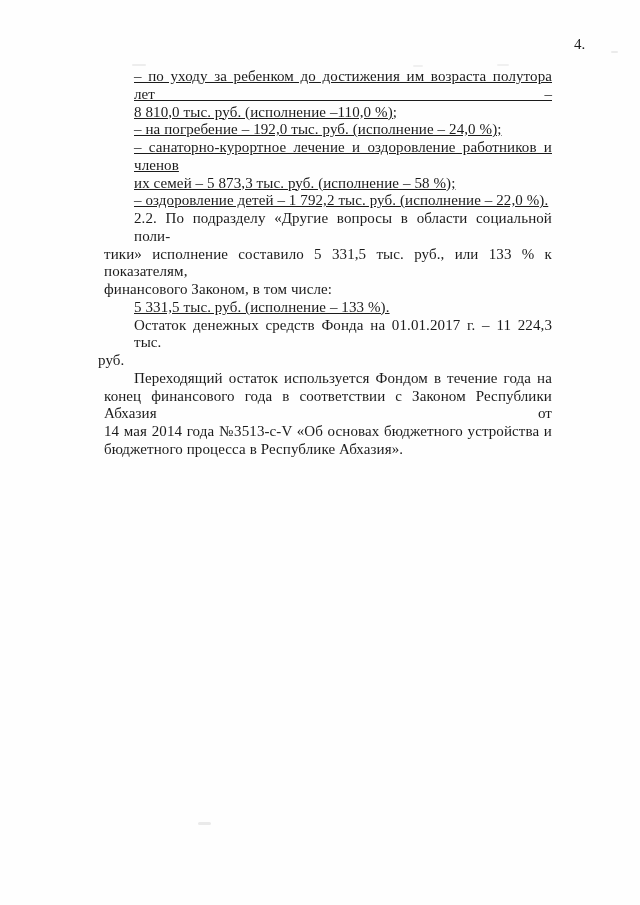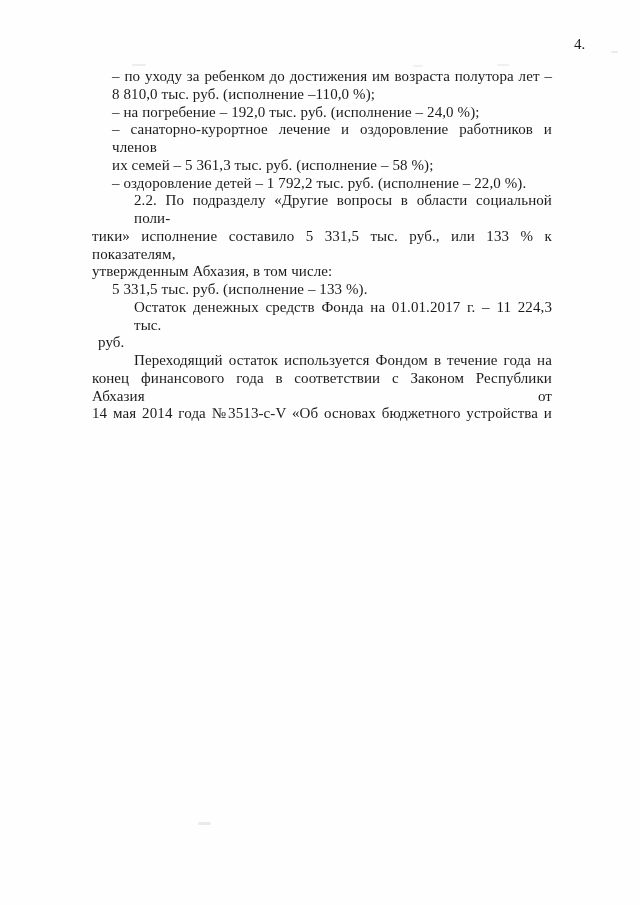--- a/index.html
+++ b/index.html
@@ -35,23 +35,23 @@
     top: 68px;
     width: 464px;
     color: #1b1b1b;
   }
   .line {
     font-size: 15px;
     line-height: 17.75px;
     white-space: normal;
     letter-spacing: 0.1px;
   }
-  .ind-list  { margin-left: 24px; }
+  .ind-list  { margin-left: 46px; text-decoration: underline; }
   .ind-first { margin-left: 46px; }
-  .ind-body  { margin-left: 4px; }
+  .ind-body  { margin-left: 16px; }
   .just {
     text-align: justify;
     text-align-last: justify;
   }
   .nojust {
     text-align: left;
   }
   
   .artifact {
     position: absolute;
@@ -67,31 +67,32 @@
 <body>
 
 <div class="page">
   <div class="page-number">4.</div>
 
   <div class="text-block">
       <div class="line ind-list just">– по уходу за ребенком до достижения им возраста полутора лет –</div>
       <div class="line ind-list nojust">8 810,0 тыс. руб. (исполнение –110,0 %);</div>
       <div class="line ind-list nojust">– на погребение – 192,0 тыс. руб. (исполнение – 24,0 %);</div>
       <div class="line ind-list just">– санаторно-курортное лечение и оздоровление работников и членов</div>
-      <div class="line ind-list nojust">их семей – 5 361,3 тыс. руб. (исполнение – 58 %);</div>
+      <div class="line ind-list nojust">их семей – 5 873,3 тыс. руб. (исполнение – 58 %);</div>
       <div class="line ind-list nojust">– оздоровление детей – 1 792,2 тыс. руб. (исполнение – 22,0 %).</div>
       <div class="line ind-first just">2.2. По подразделу «Другие вопросы в области социальной поли-</div>
       <div class="line ind-body just">тики» исполнение составило 5 331,5 тыс. руб., или 133 % к показателям,</div>
-      <div class="line ind-body nojust">утвержденным Абхазия, в том числе:</div>
+      <div class="line ind-body nojust">финансового Законом, в том числе:</div>
       <div class="line ind-list nojust">5 331,5 тыс. руб. (исполнение – 133 %).</div>
       <div class="line ind-first just">Остаток денежных средств Фонда на 01.01.2017 г. – 11 224,3 тыс.</div>
       <div class="line ind-body nojust" style="margin-left: 10px;">руб.</div>
       <div class="line ind-first just">Переходящий остаток используется Фондом в течение года на</div>
       <div class="line ind-body just">конец финансового года в соответствии с Законом Республики Абхазия от</div>
       <div class="line ind-body just">14 мая 2014 года №3513-с-V «Об основах бюджетного устройства и</div>
+      <div class="line ind-body nojust">бюджетного процесса в Республике Абхазия».</div>
     </div>
 
   <div class="artifact a1"></div>
   <div class="artifact a2"></div>
   <div class="artifact a3"></div>
   <div class="artifact a4"></div>
   <div class="artifact a5"></div>
 </div>
 
 </body></html>

